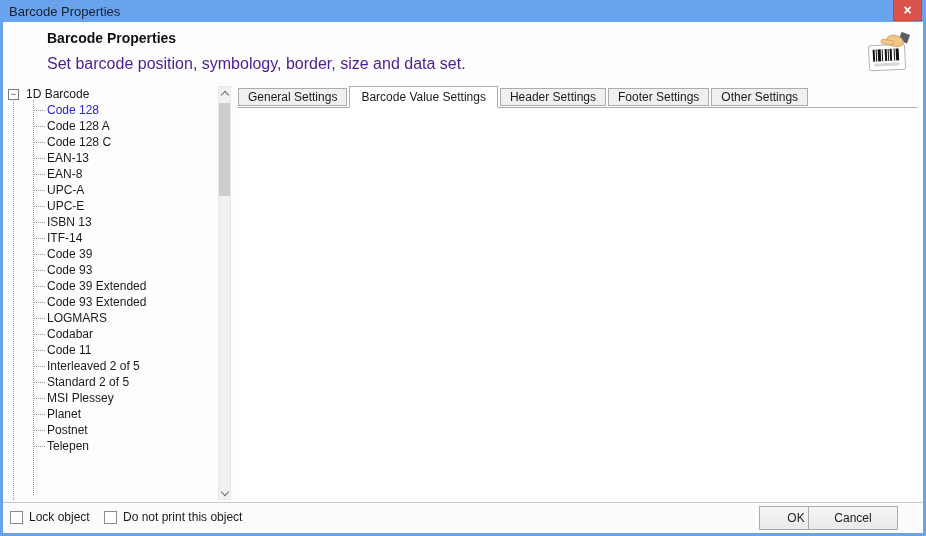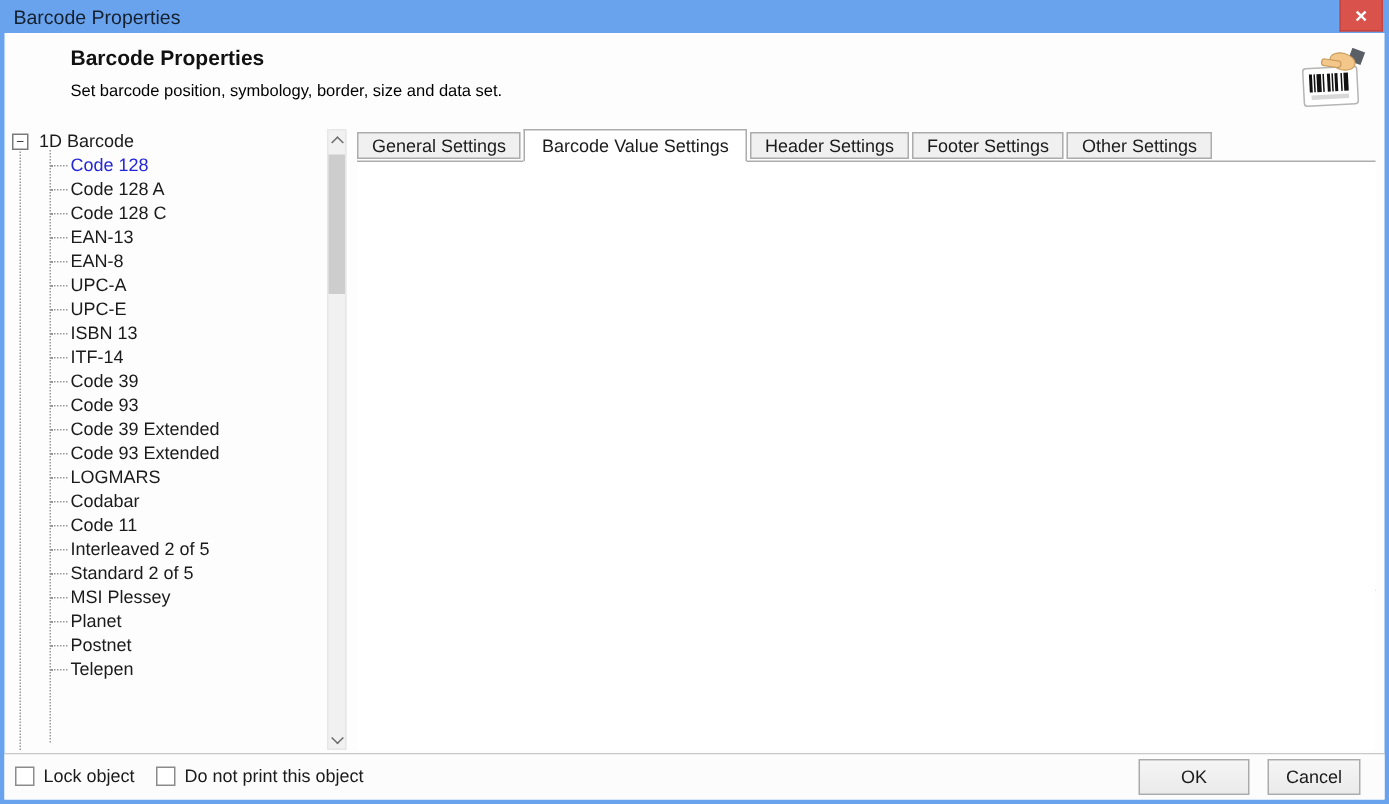--- a/index.html
+++ b/index.html
@@ -11,21 +11,21 @@
   }
   
   .titlebar{position:absolute;left:0;top:0;width:926px;height:22px;background:#69A3EE;}
   .titlebar .title-text{position:absolute;left:9px;top:4px;font-size:13px;color:#14202e;}
   .close-btn{position:absolute;left:893px;top:0;width:29px;height:21px;background:#D9534C;
     border:1px solid #C54540;border-top:none;display:flex;align-items:center;justify-content:center;
     color:#fff;font-weight:bold;font-size:14px;cursor:default;box-sizing:border-box;}
   
   .dialog{position:absolute;left:3px;top:22px;width:920px;height:511px;background:#FDFDFD;}
   .hdr-title{position:absolute;left:47px;top:30px;font-size:14px;font-weight:bold;color:#111;}
-  .hdr-subtitle{position:absolute;left:47px;top:55px;font-size:11px;color:#000000;}
+  .hdr-subtitle{position:absolute;left:47px;top:55px;font-size:16px;color:#4c1d95;}
   .hdr-icon{position:absolute;left:866px;top:32px;width:46px;height:42px;}
   
   .tree{position:absolute;left:5px;top:86px;width:210px;height:414px;overflow:hidden;background:transparent;}
   .tree .vline1{position:absolute;left:8px;top:12px;height:402px;width:0;border-left:1px dotted #999;}
   .tree .vline2{position:absolute;left:28px;top:14px;height:395px;width:0;border-left:1px dotted #999;}
   .tree-root-row{position:absolute;left:0;top:0;height:16px;display:flex;align-items:center;}
   .expander{width:9px;height:9px;margin-left:3px;background:#fff;border:1px solid #7a7a7a;
     display:flex;align-items:center;justify-content:center;font-size:9px;line-height:7px;color:#333;
     box-sizing:content-box;z-index:2;}
   .tree-root-label{margin-left:7px;color:#1b1b1b;}
@@ -78,21 +78,21 @@
   .preview-strip{position:absolute;left:239px;top:393px;width:678px;height:107px;background:#F8F9FB;
     border-top:1px solid #9B9B9B;box-sizing:border-box;}
   .barcode-card{position:absolute;left:514px;top:417px;width:118px;height:63px;background:#fff;
     box-shadow:0 0 0 1px #EFEFEF;display:flex;flex-direction:column;align-items:center;}
   .barcode-bars{margin-top:5px;height:40px;display:flex;align-items:stretch;}
   .barcode-text{margin-top:1px;font-family:"DejaVu Sans Mono",monospace;font-size:11px;letter-spacing:1px;color:#000;}
   
   .footer-line{position:absolute;left:3px;top:502px;width:920px;height:1px;background:#C9C9C9;}
   .footer{position:absolute;left:3px;top:503px;width:920px;height:30px;background:#FCFCFC;}
   .ok-btn{left:759px;top:506px;width:74px;height:24px;}
-  .cancel-btn{left:845px;top:506px;width:62px;height:24px;}
+  .cancel-btn{left:808px;top:506px;width:90px;height:24px;}
 </style>
 </head>
 <body>
 
 <div class="window">
 
   <div class="titlebar">
     <span class="title-text">Barcode Properties</span>
     <div class="close-btn">
       <span>×</span>

